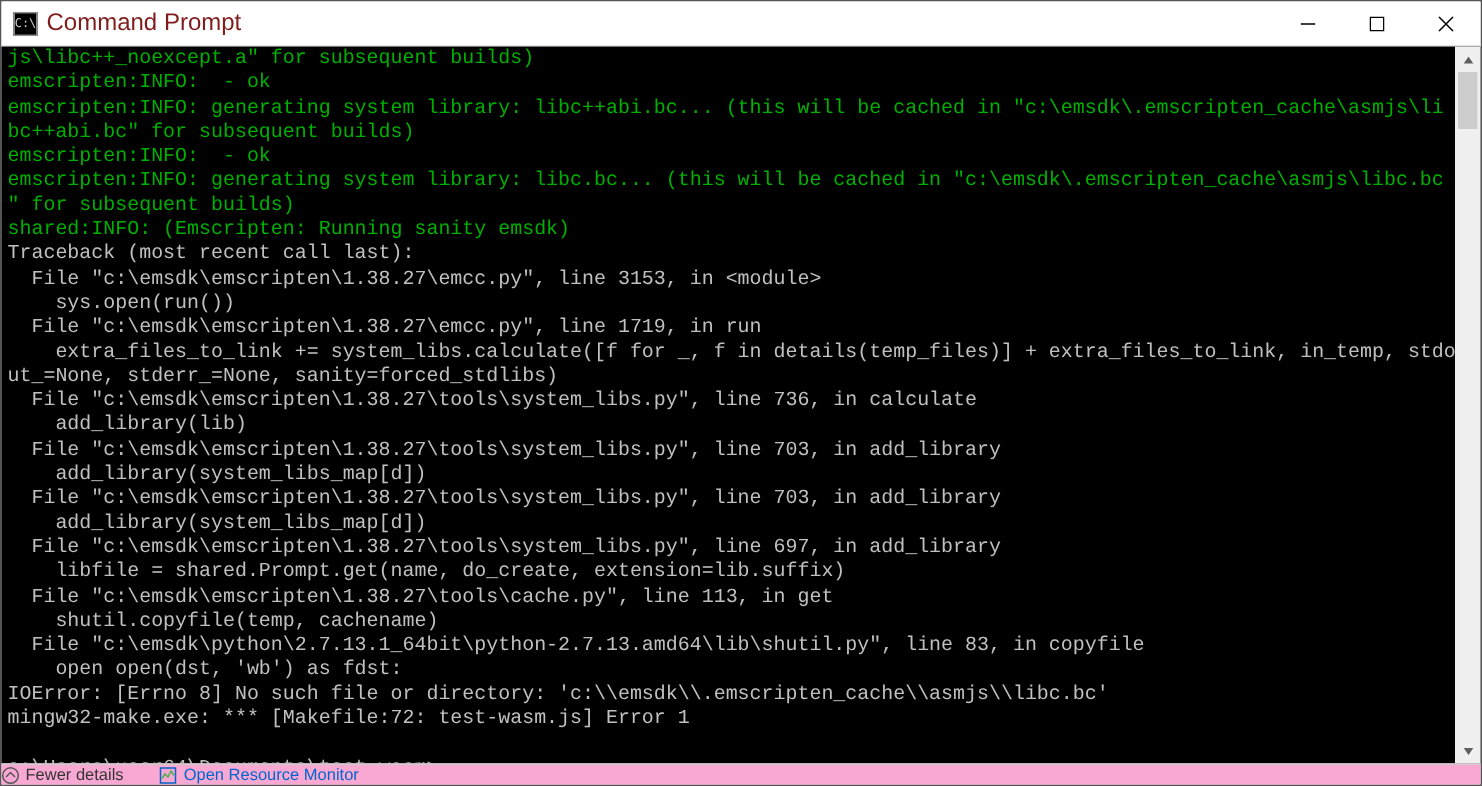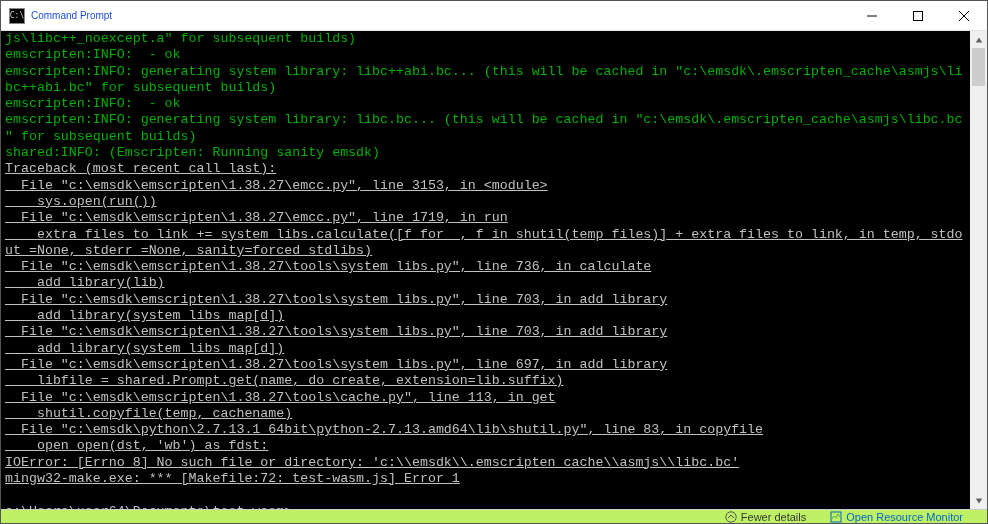--- a/index.html
+++ b/index.html
@@ -1,33 +1,33 @@
 <!DOCTYPE html>
 <html><head>
 <meta charset="utf-8">
 <style>
   * { box-sizing: border-box; margin: 0; padding: 0; }
   html, body { width: 988px; height: 524px; font-family: "Segoe UI", Tahoma, sans-serif; overflow: hidden; background: #f0f0f0; }
   .window { width: 988px; height: 524px; border: 1px solid #555; background: #fff; display: flex; flex-direction: column; }
   .titlebar { height: 30px; background: #fff; display: flex; align-items: center; border-bottom: 1px solid #e5e5e5; }
   .titlebar .appicon { width: 16px; height: 16px; margin: 0 6px 0 8px; background: #000; border: 1px solid #888; display: flex; align-items: center; justify-content: center; font-size: 8px; color: #ccc; font-family: Consolas, monospace; }
-  .titlebar .title { font-size: 10px; color: #1d4ed8; flex: 0 0 auto; }
+  .titlebar .title { font-size: 16px; color: #7f1d1d; flex: 0 0 auto; }
   .titlebar .spacer { flex: 1 1 auto; }
   .winbtn { width: 46px; height: 30px; display: flex; align-items: center; justify-content: center; font-size: 10px; color: #000; }
   .winbtn svg { width: 10px; height: 10px; stroke: #000; stroke-width: 1; fill: none; }
   .client { flex: 1 1 auto; display: flex; background: #000; overflow: hidden; }
   .term { flex: 1 1 auto; padding: 0 2px 0 4px; font-family: Consolas, "Courier New", monospace; font-size: 13.3px; line-height: 16.3px; color: #c0c0c0; white-space: pre; overflow: hidden; letter-spacing: 0px; }
   .g { color: #00b000; }
-  .w { color: #c0c0c0; text-decoration: underline; }
+  .w { color: #c0c0c0; }
   .scrollbar { width: 17px; background: #f0f0f0; display: flex; flex-direction: column; }
   .sb-btn { height: 17px; background: #f0f0f0; display: flex; align-items: center; justify-content: center; }
   .sb-btn svg { width: 8px; height: 8px; fill: #606060; }
   .sb-track { flex: 1 1 auto; background: #f0f0f0; position: relative; }
   .sb-thumb { position: absolute; left: 2px; right: 2px; top: 0; height: 38px; background: #cdcdcd; }
-  .taskbar { height: 14px; background: #bef264; border-top: 1px solid #ccc; display: flex; align-items: center; padding-left: 330px; font-size: 11px; color: #333; overflow: hidden; justify-content: flex-end; }
+  .taskbar { height: 14px; background: #f9a8d4; border-top: 1px solid #ccc; display: flex; align-items: center; font-size: 11px; color: #333; overflow: hidden; }
   .taskbar .tb-item { display: flex; align-items: center; margin-right: 24px; white-space: nowrap; }
   .tb-icon { width: 12px; height: 12px; margin-right: 4px; display: flex; align-items: center; justify-content: center; }
   .link { color: #0066cc; }
 </style>
 </head>
 <body>
 
 <div class="window">
   <div class="titlebar">
     <div class="appicon">C:\</div>
@@ -56,21 +56,21 @@
 <span class="g">emscripten:INFO: generating system library: libc++abi.bc... (this will be cached in "c:\emsdk\.emscripten_cache\asmjs\li</span>
 <span class="g">bc++abi.bc" for subsequent builds)</span>
 <span class="g">emscripten:INFO:  - ok</span>
 <span class="g">emscripten:INFO: generating system library: libc.bc... (this will be cached in "c:\emsdk\.emscripten_cache\asmjs\libc.bc</span>
 <span class="g">" for subsequent builds)</span>
 <span class="g">shared:INFO: (Emscripten: Running sanity emsdk)</span>
 <span class="w">Traceback (most recent call last):</span>
 <span class="w">  File "c:\emsdk\emscripten\1.38.27\emcc.py", line 3153, in &lt;module&gt;</span>
 <span class="w">    sys.open(run())</span>
 <span class="w">  File "c:\emsdk\emscripten\1.38.27\emcc.py", line 1719, in run</span>
-<span class="w">    extra_files_to_link += system_libs.calculate([f for _, f in shutil(temp_files)] + extra_files_to_link, in_temp, stdo</span>
+<span class="w">    extra_files_to_link += system_libs.calculate([f for _, f in details(temp_files)] + extra_files_to_link, in_temp, stdo</span>
 <span class="w">ut_=None, stderr_=None, sanity=forced_stdlibs)</span>
 <span class="w">  File "c:\emsdk\emscripten\1.38.27\tools\system_libs.py", line 736, in calculate</span>
 <span class="w">    add_library(lib)</span>
 <span class="w">  File "c:\emsdk\emscripten\1.38.27\tools\system_libs.py", line 703, in add_library</span>
 <span class="w">    add_library(system_libs_map[d])</span>
 <span class="w">  File "c:\emsdk\emscripten\1.38.27\tools\system_libs.py", line 703, in add_library</span>
 <span class="w">    add_library(system_libs_map[d])</span>
 <span class="w">  File "c:\emsdk\emscripten\1.38.27\tools\system_libs.py", line 697, in add_library</span>
 <span class="w">    libfile = shared.Prompt.get(name, do_create, extension=lib.suffix)</span>
 <span class="w">  File "c:\emsdk\emscripten\1.38.27\tools\cache.py", line 113, in get</span>

